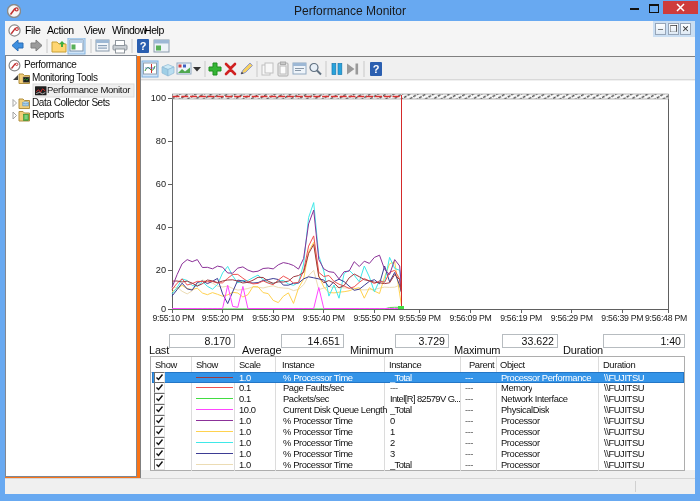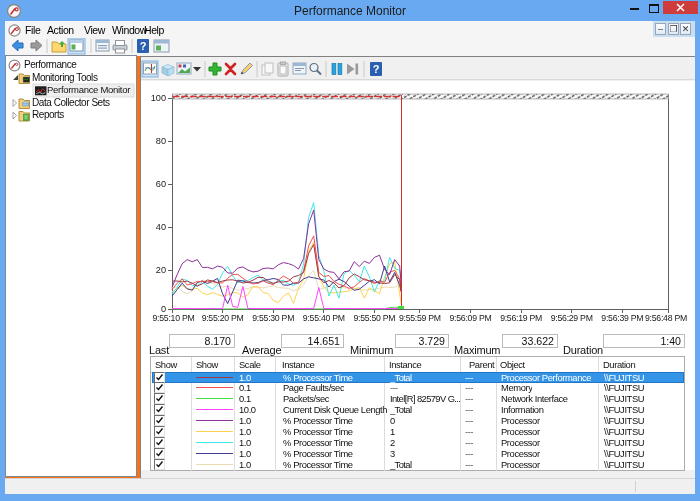--- a/index.html
+++ b/index.html
@@ -353,21 +353,21 @@
         <div class="cb">
           <svg width="9" height="9" style="position:absolute;left:0px;top:0px">
             <path d="M1.5 4.5 L3.5 6.5 L7.5 1.5" stroke="#111" stroke-width="1.4" fill="none"></path>
           </svg>
         </div>
         <div class="sw" style="background:#ff46ff"></div>
         <div class="cell" style="left:87px">10.0</div>
         <div class="cell" style="left:131px">Current Disk Queue Length</div>
         <div class="cell" style="left:238px;width:72px;letter-spacing:-0.6px;color:">_Total</div>
         <div class="cell" style="left:313px;color:#555">---</div>
-        <div class="cell" style="left:349px">Information</div>
+        <div class="cell" style="left:349px">PhysicalDisk</div>
         <div class="cell" style="left:452px">\\FUJITSU</div>
       </div>
       <div class="row " style="top:58.1px">
         <div class="cb">
           <svg width="9" height="9" style="position:absolute;left:0px;top:0px">
             <path d="M1.5 4.5 L3.5 6.5 L7.5 1.5" stroke="#111" stroke-width="1.4" fill="none"></path>
           </svg>
         </div>
         <div class="sw" style="background:#8b3198"></div>
         <div class="cell" style="left:87px">1.0</div>

